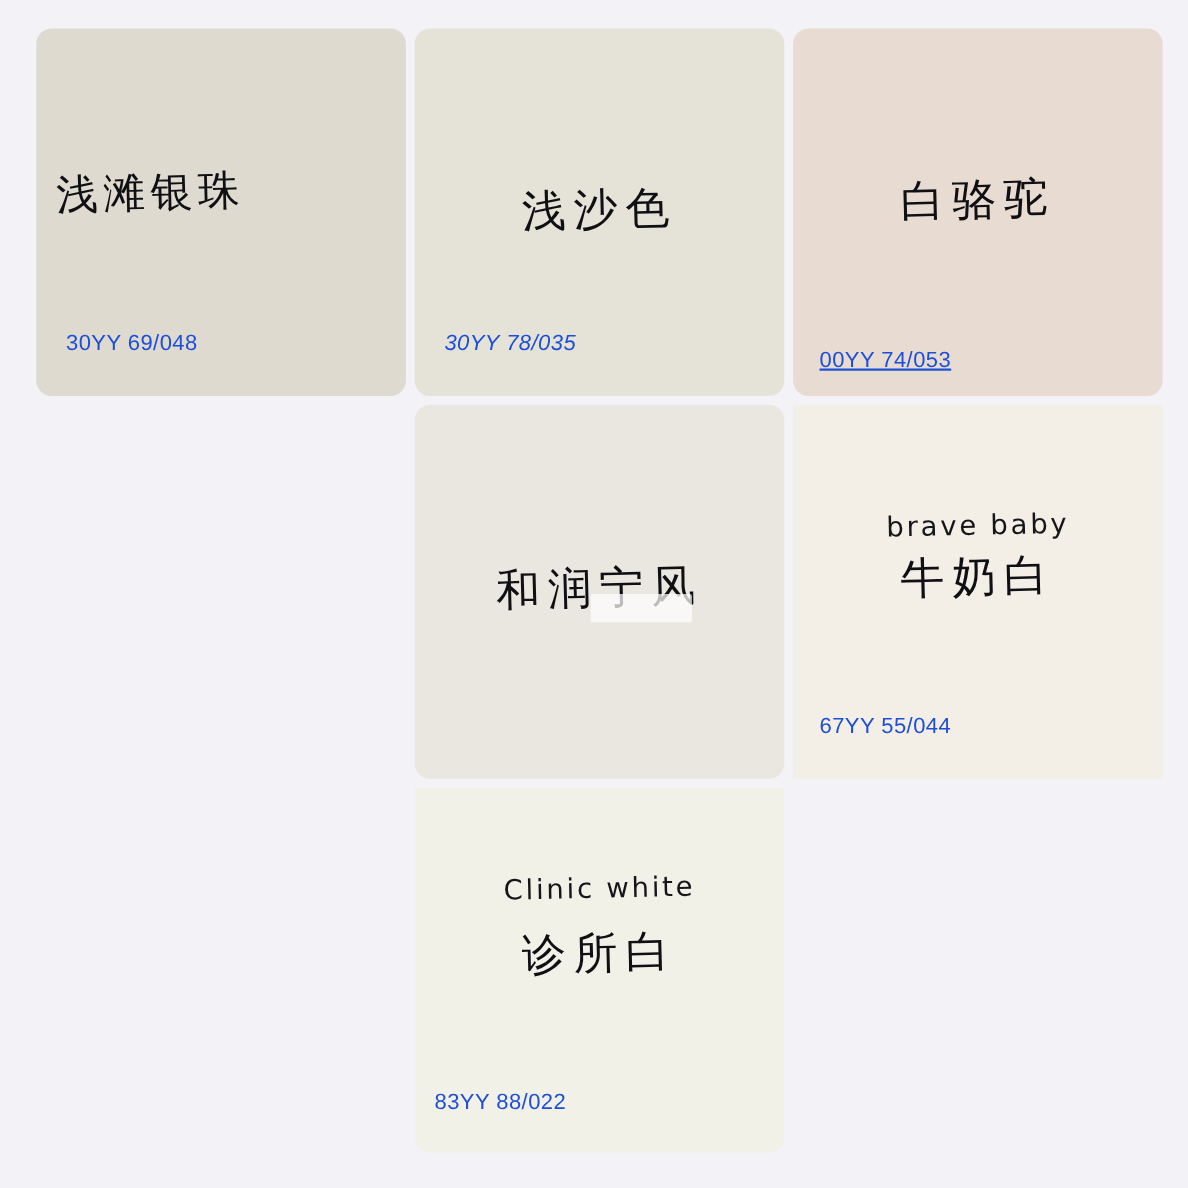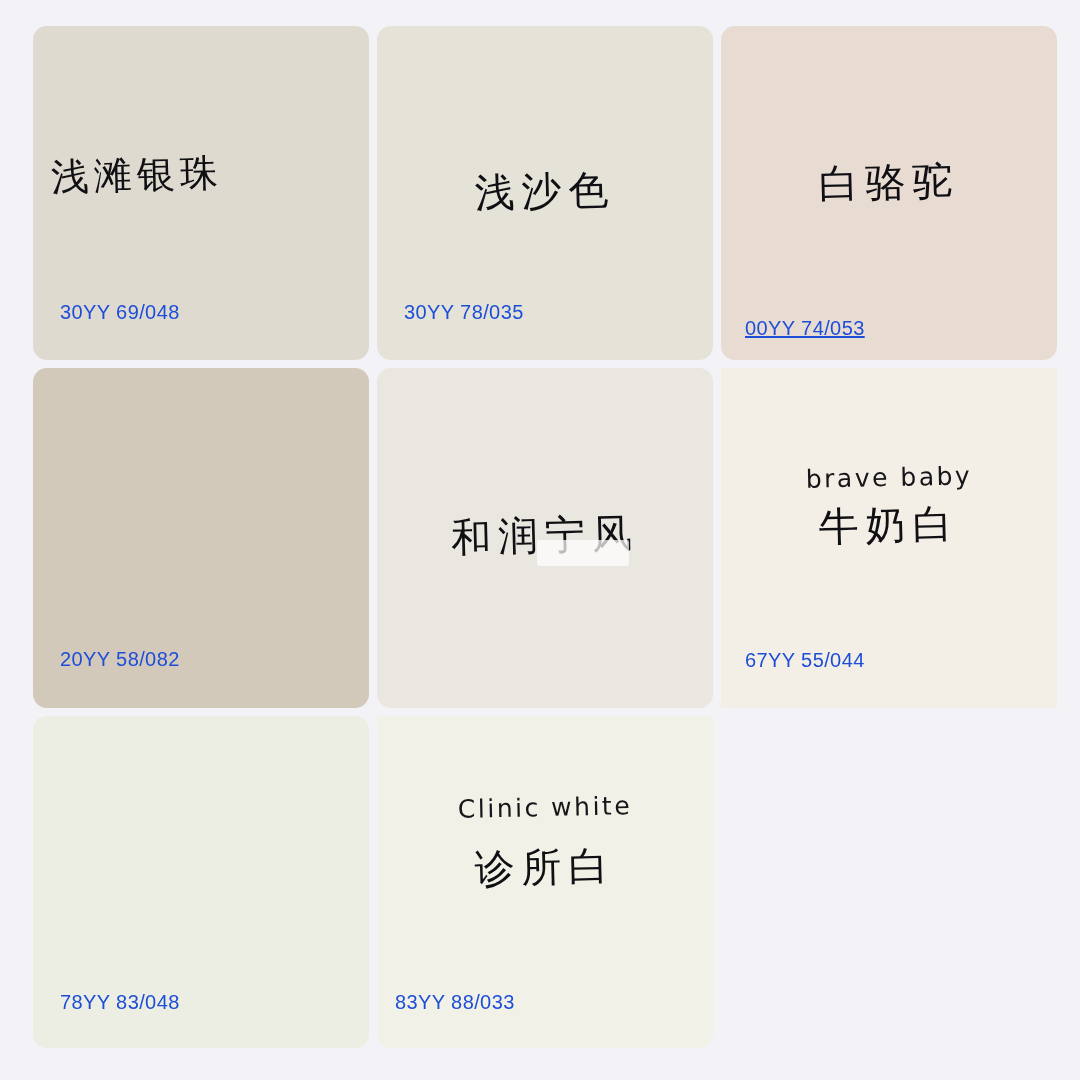--- a/index.html
+++ b/index.html
@@ -83,21 +83,21 @@
     color: #1d4ed8;
     letter-spacing: 0.4px;
     font-family: "Liberation Sans", sans-serif;
   }
 
   
   .s1 .name-block { top: 128px; left: 18px; right: auto; text-align: left; }
   .s1 .code { bottom: 36px; }
 
   .s2 .name-block { top: 142px; }
-  .s2 .code { bottom: 36px; }
+  .s2 .code { bottom: 36px; font-style: italic; }
 
   .s3 .name-block { top: 133px; }
   .s3 .code { bottom: 20px; left: 24px; text-decoration: underline; }
 
   .s4 .code { bottom: 37px; }
 
   .s5 .name-block { top: 504px; left: 0; right: 0; }
   .s6 .name-block { top: 96px; }
 
   .s7 .code { bottom: 34px; }
@@ -136,46 +136,40 @@
     <div class="code">30YY 78/035</div>
   </div>
 
   <div class="swatch col-3 row-1 r-all s3" style="background-color: rgb(232, 220, 210);">
     <div class="name-block">
       <span class="name-cn wide">白骆驼</span>
     </div>
     <div class="code">00YY 74/053</div>
   </div>
 
-  <div class="swatch col-1 row-2 r-all s4" style="background-color: rgb(211, 201, 187);">
-    <div class="code">20YY 58/082</div>
-  </div>
 
   <div class="swatch col-2 row-2 r-all s5" style="background-color: rgb(234, 231, 224);">
     <div class="name-block" style="top:144px;">
       <span class="name-cn wide">和润宁风</span>
     </div>
     <div class="watermark"></div>
   </div>
 
   <div class="swatch col-3 row-2 r-none s6" style="background-color: rgb(243, 239, 230);">
     <div class="name-block">
       <span class="name-en">brave baby</span>
       <div class="stack-gap"></div>
       <span class="name-cn wide">牛奶白</span>
     </div>
     <div class="code" style="bottom:36px;left:24px;">67YY 55/044</div>
   </div>
 
-  <div class="swatch col-1 row-3 r-all s7" style="background-color: rgb(236, 238, 227);">
-    <div class="code">78YY 83/048</div>
-  </div>
 
   <div class="swatch col-2 row-3 r-bottom s8" style="background-color: rgb(242, 241, 231);">
     <div class="name-block">
       <span class="name-en">Clinic white</span>
       <div class="stack-gap" style="height:22px;"></div>
       <span class="name-cn wide">诊所白</span>
     </div>
-    <div class="code">83YY 88/033</div>
+    <div class="code">83YY 88/022</div>
   </div>
 
 </div>
 
 </body></html>

